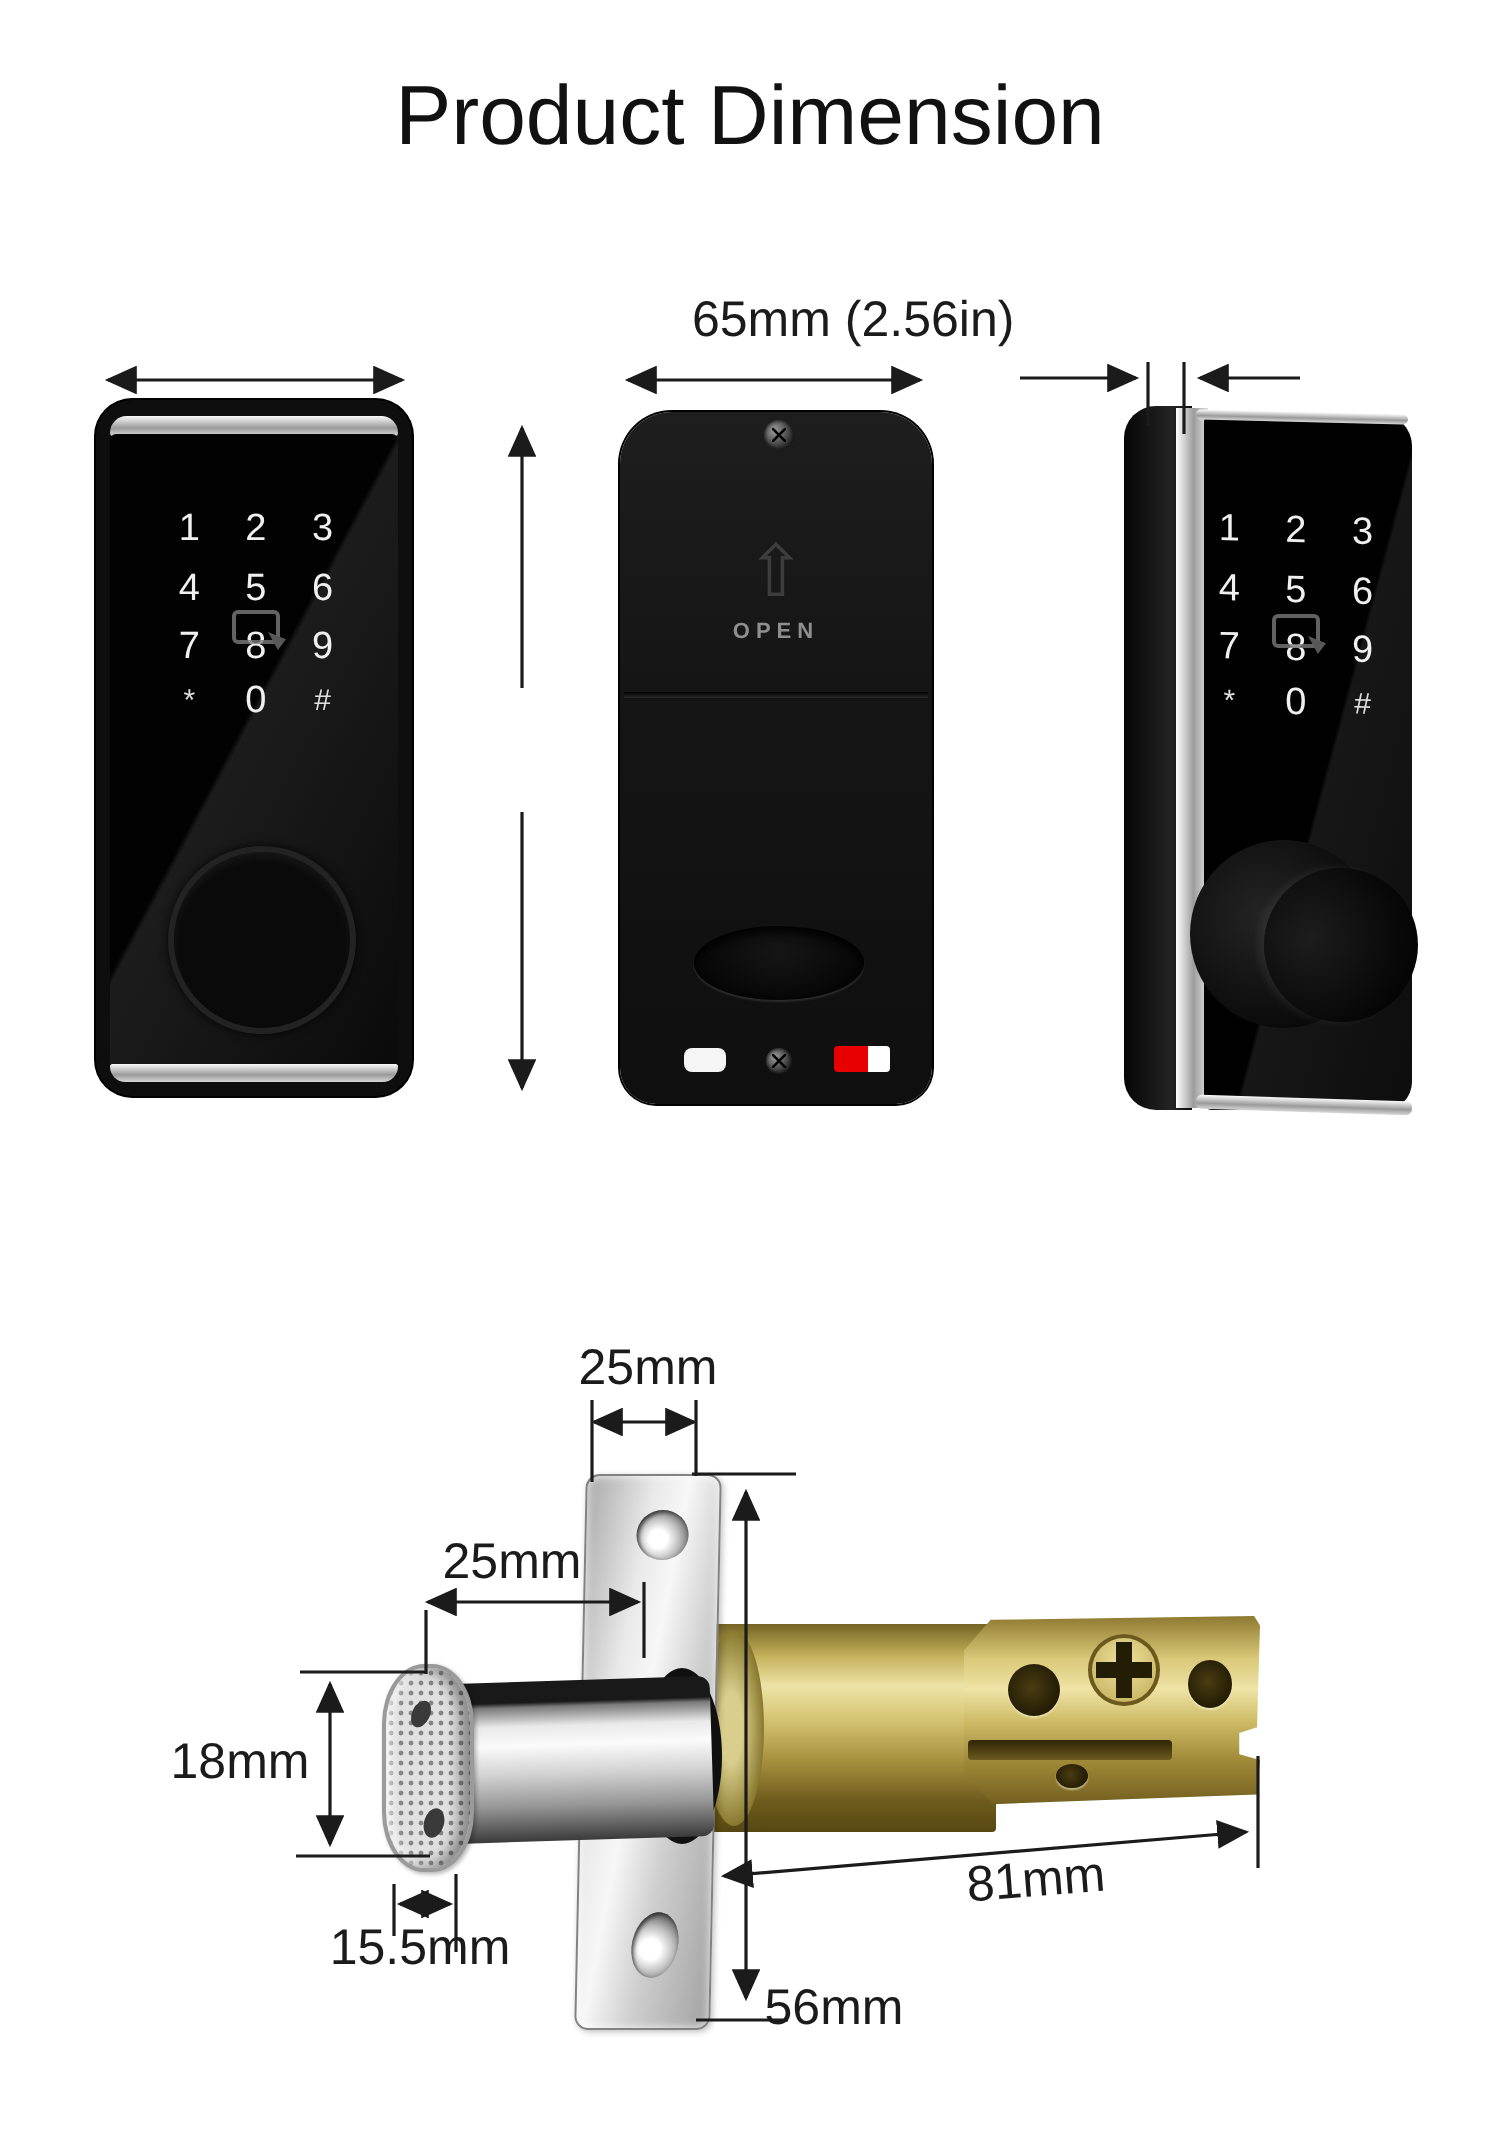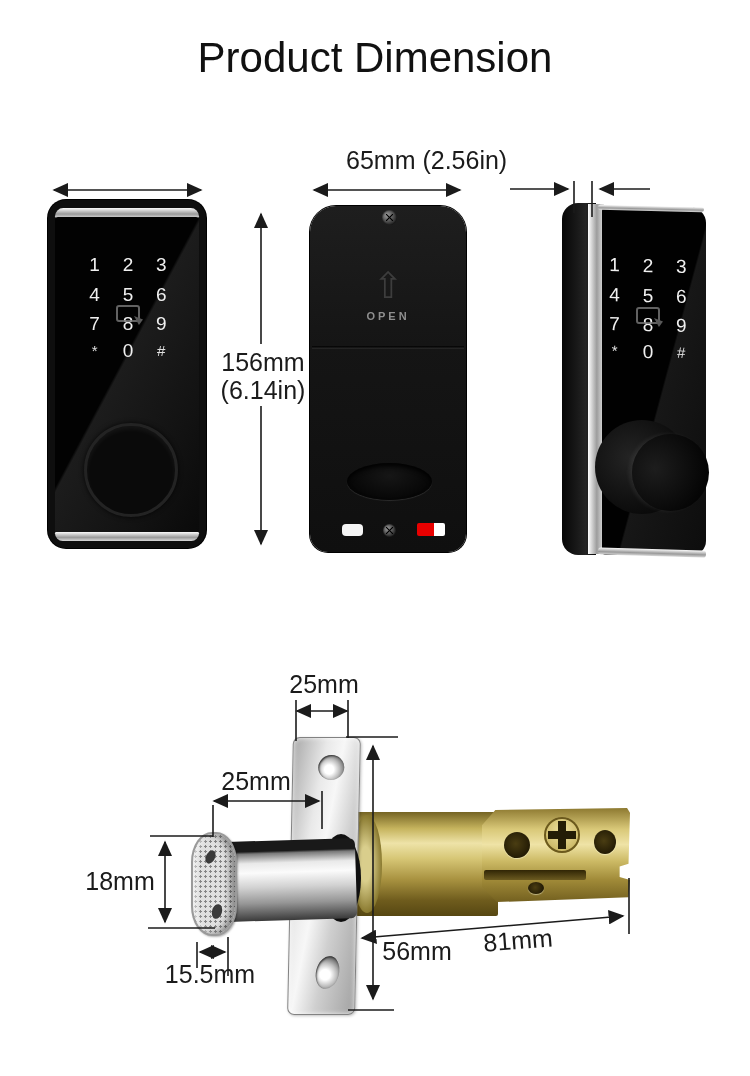--- a/index.html
+++ b/index.html
@@ -71,29 +71,25 @@
   svg.overlay{pointer-events:none;}
 </style>
 </head>
 <body>
 
 <div id="stage">
 
   <div class="abs page-title">Product Dimension</div>
 
   <div class="abs dim-label" style="left:310px;top:147px;width:158px;margin-left:36px;">65mm (2.56in)</div>
-  <div class="abs dim-label" style="left:218px;top:349px;width:90px;">
-    <div>156mm</div>
-    <div>(6.14in)</div>
-  </div>
   <div class="abs dim-label" style="left:282px;top:671px;width:84px;">25mm</div>
   <div class="abs dim-label" style="left:216px;top:768px;width:80px;">25mm</div>
   <div class="abs dim-label" style="left:76px;top:868px;width:88px;">18mm</div>
   <div class="abs dim-label" style="left:158px;top:961px;width:104px;">15.5mm</div>
-  <div class="abs dim-label" style="left:376px;top:938px;width:82px;">56mm</div>
+  <div class="abs dim-label" style="left:376px;top:991px;width:82px;">56mm</div>
   <div class="abs dim-label" style="left:472px;top:927px;width:92px;transform:rotate(-4.5deg);">81mm</div>
 
   <div class="abs" style="left:48px;top:200px;width:158px;height:348px;">
     <div class="abs front-body" style="inset:0;"></div>
     <div class="abs chrome" style="left:7px;right:7px;top:8px;height:10px;border-radius:10px 10px 2px 2px;"></div>
     <div class="abs glass" style="left:7px;right:7px;top:17px;bottom:14px;"></div>
     <div class="abs keypad" style="left:30px;top:50px;width:100px;height:117px;">
       <span class="key">1</span>
       <span class="key">2</span>
       <span class="key">3</span>

